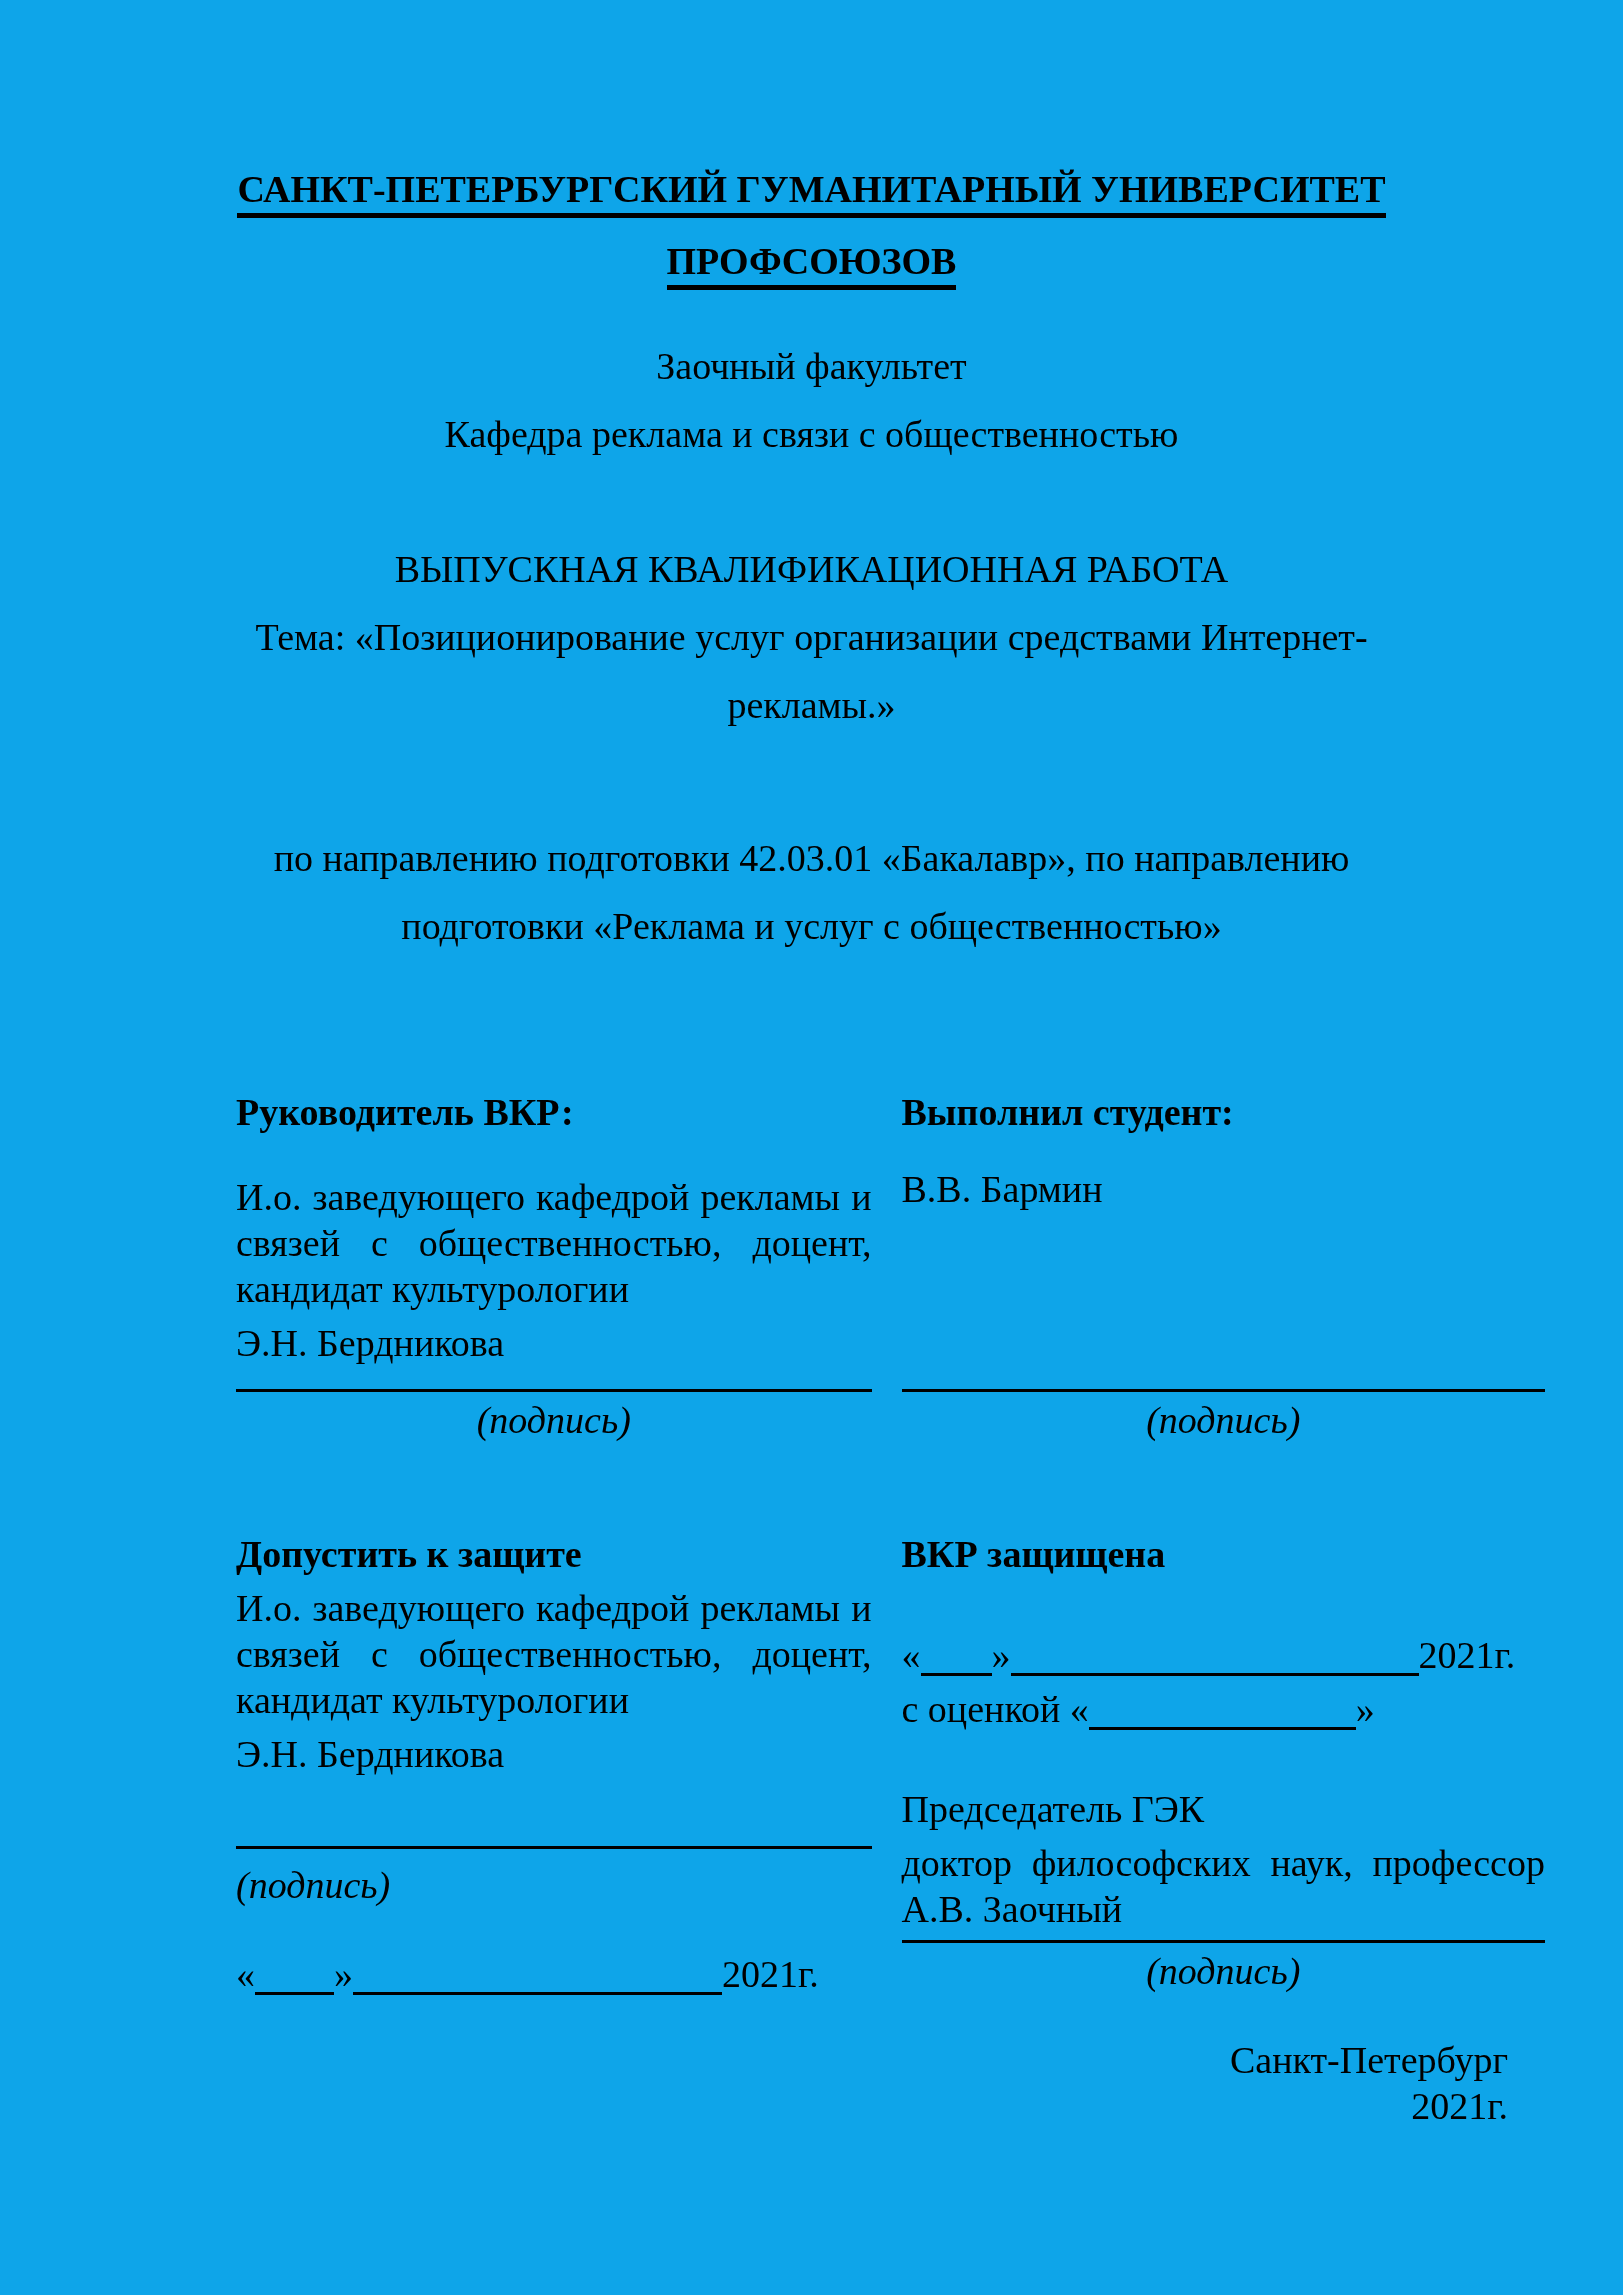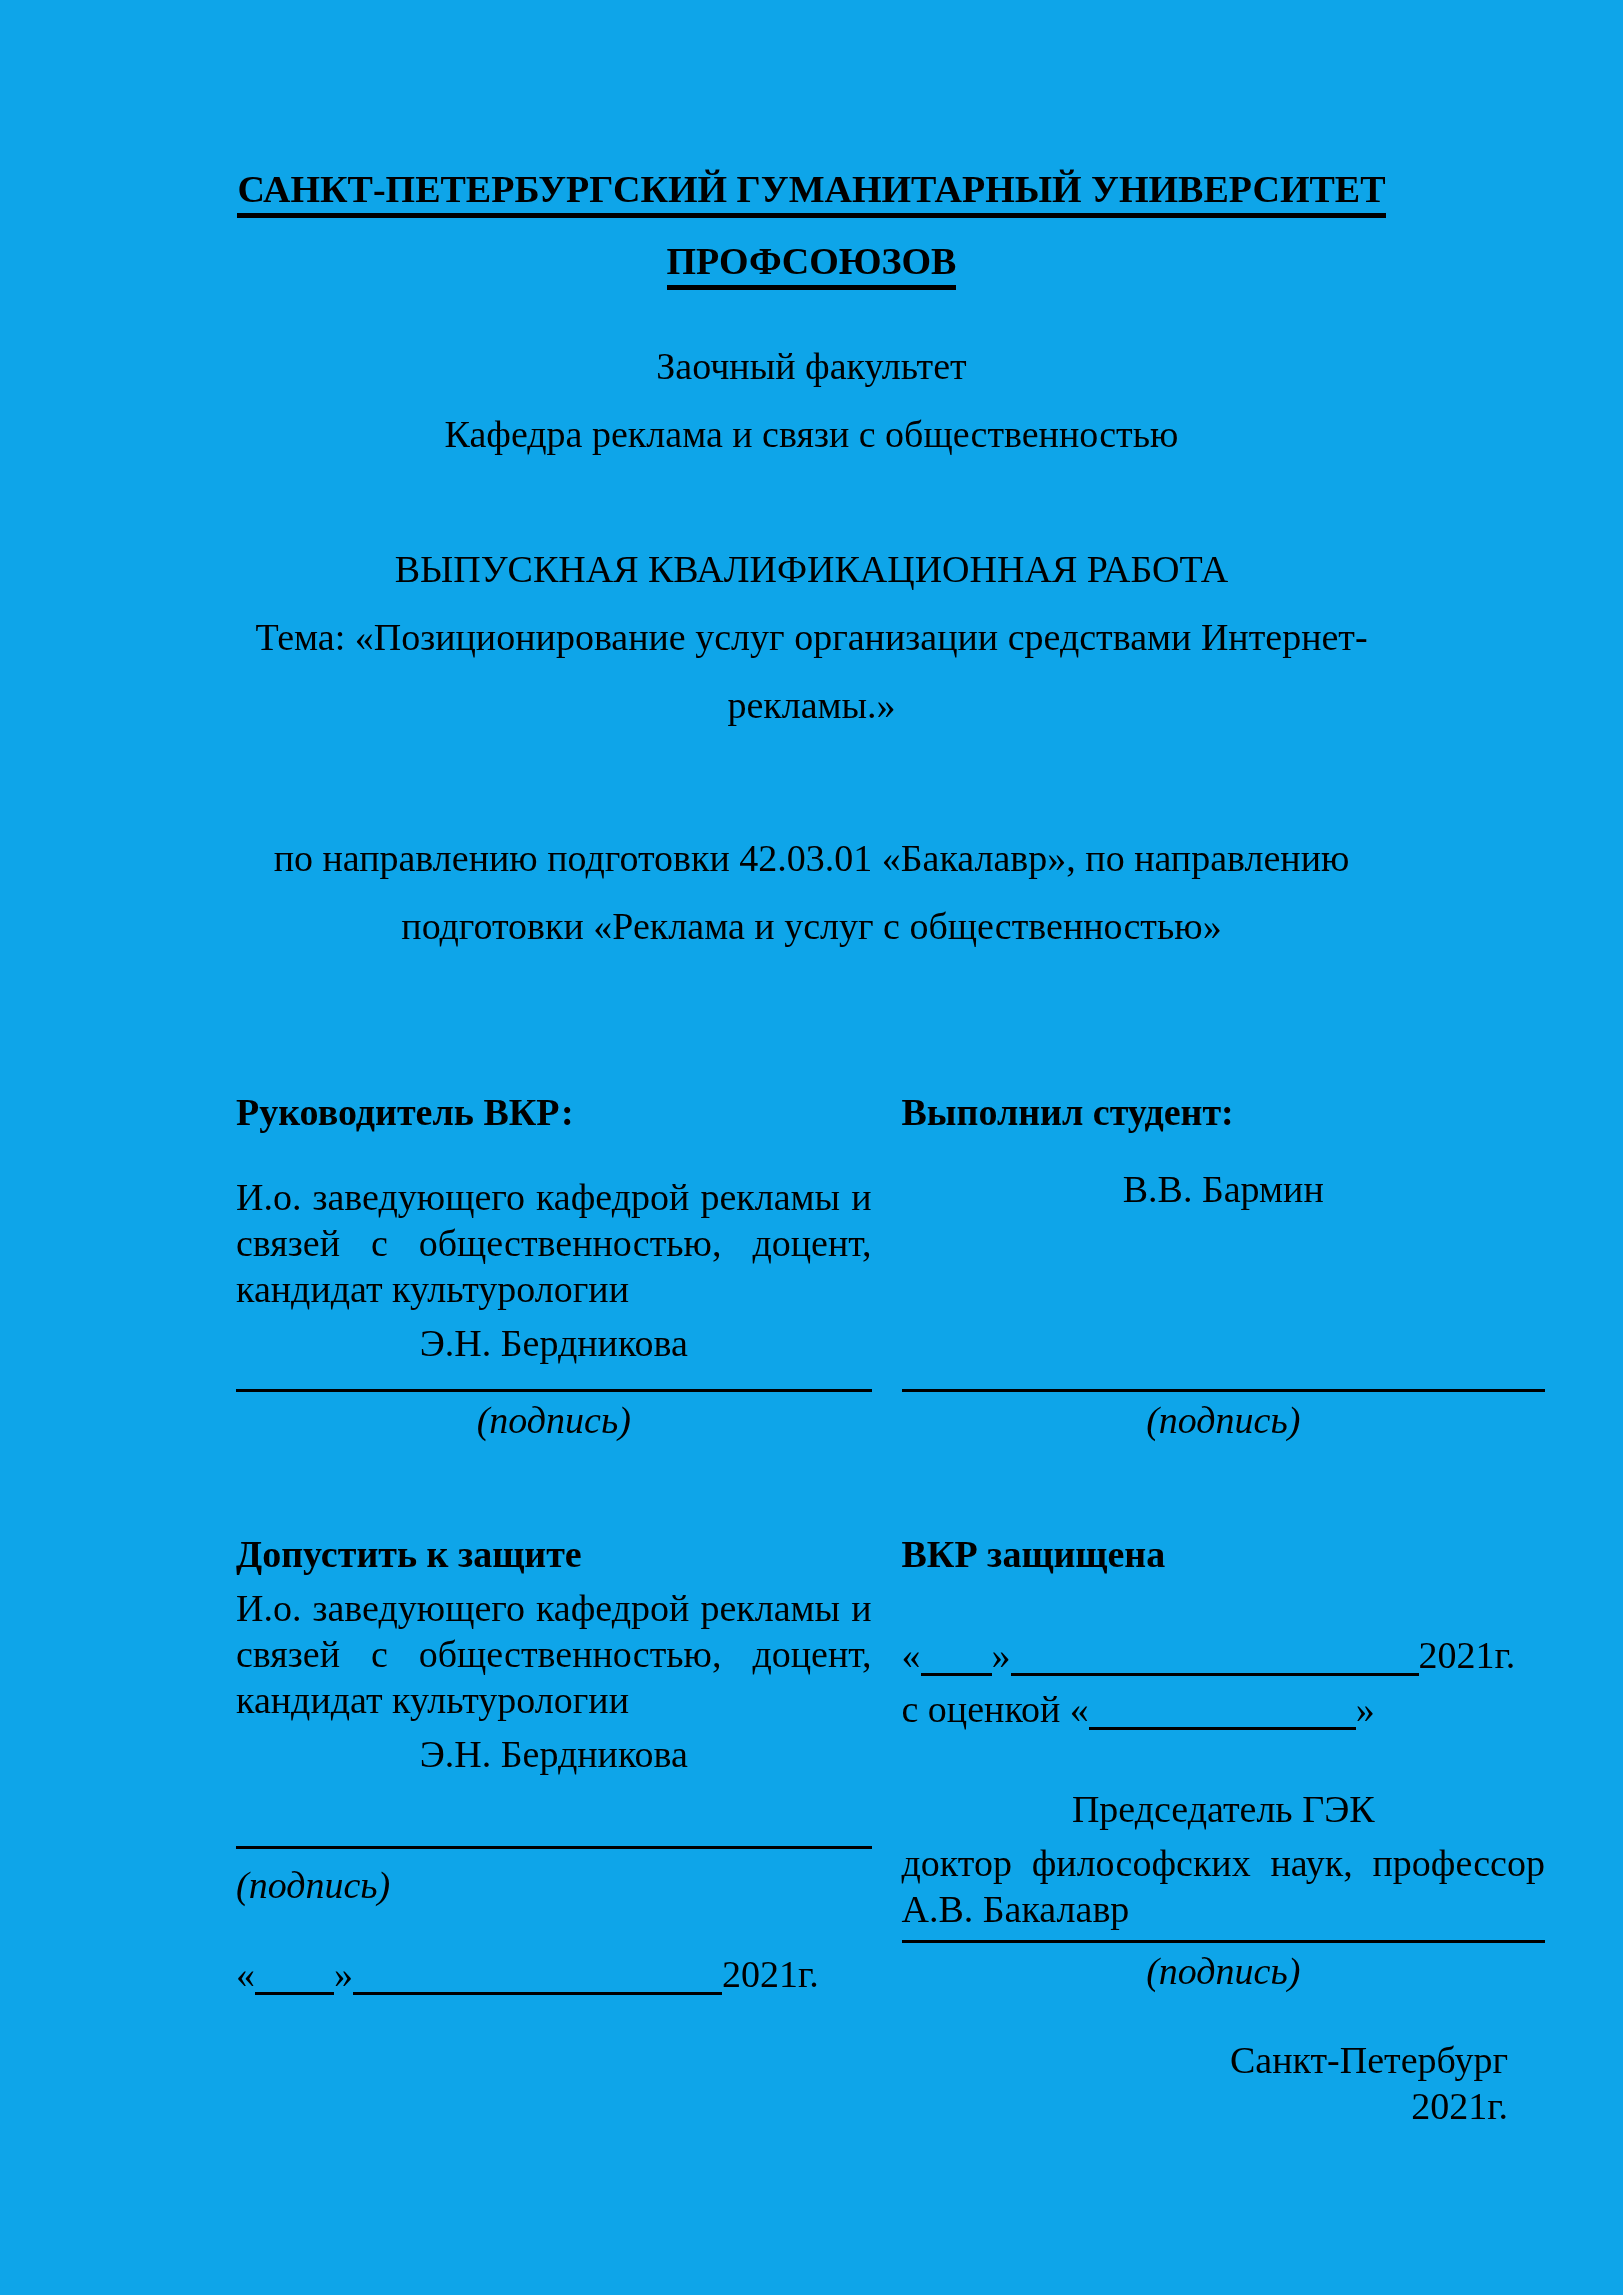--- a/index.html
+++ b/index.html
@@ -24,21 +24,21 @@
   .columns { display:flex; margin-left:236px; width:1309px; text-align:left; }
   .row1 { margin-top:118px; height:365px; }
   .row2 { margin-top:88px; height:463px; }
   .col { display:flex; flex-direction:column; box-sizing:border-box;gap:8px; }
   .col-l { width:636px; margin-right:30px; }
   .col-r { width:644px;font-family:Liberation Serif, serif; }
   .label-15 { line-height:68px; font-weight:bold; }
   .label-10 { line-height:46px; font-weight:bold; }
   .just { text-align:justify; line-height:46px; margin:19.6px 0 0 0; }
   .just-tight { text-align:justify; line-height:46px; margin:0; }
-  .line { line-height:46px;text-align:center; }
+  .line { line-height:46px; }
   .name-gap { margin-top:11.8px; }
   .sig-bottom { margin-top:auto; }
   .rule { border-top:3.9px solid #000; height:0; }
   .sig { line-height:46px; font-style:italic; margin-top:4.7px; }
   .t-center { text-align:center; }
   .blank { display:inline-block; border-bottom:3.1px solid #000; height:1.0em; vertical-align:text-bottom; }
   .b-day-l { width:79px; }
   .b-month-l { width:369px; }
   .b-day-r { width:71px; }
   .b-month-r { width:408px; }
@@ -112,21 +112,21 @@
       <div class="label-10">ВКР защищена</div>
       <div class="spacer-line"></div>
       <div class="dateline">
         <span>«</span><span class="blank b-day-r"></span><span>»</span><span class="blank b-month-r"></span><span>2021г.</span>
       </div>
       <div class="dateline">
         <span>с оценкой «</span><span class="blank b-grade"></span><span>»</span>
       </div>
       <div class="spacer-line"></div>
       <div class="line">Председатель ГЭК</div>
-      <p class="just-tight"><span>доктор философских наук, профессор</span> <span>А.В. Бакалавр</span></p>
+      <p class="just-tight"><span>доктор философских наук, профессор</span> <span>А.В. Заочный</span></p>
       <div class="sig-bottom">
         <div class="rule"></div>
         <div class="sig t-center">(подпись)</div>
       </div>
     </div>
   </div>
 
   <div class="city-block">
     <div>Санкт-Петербург</div>
     <div>2021г.</div>

